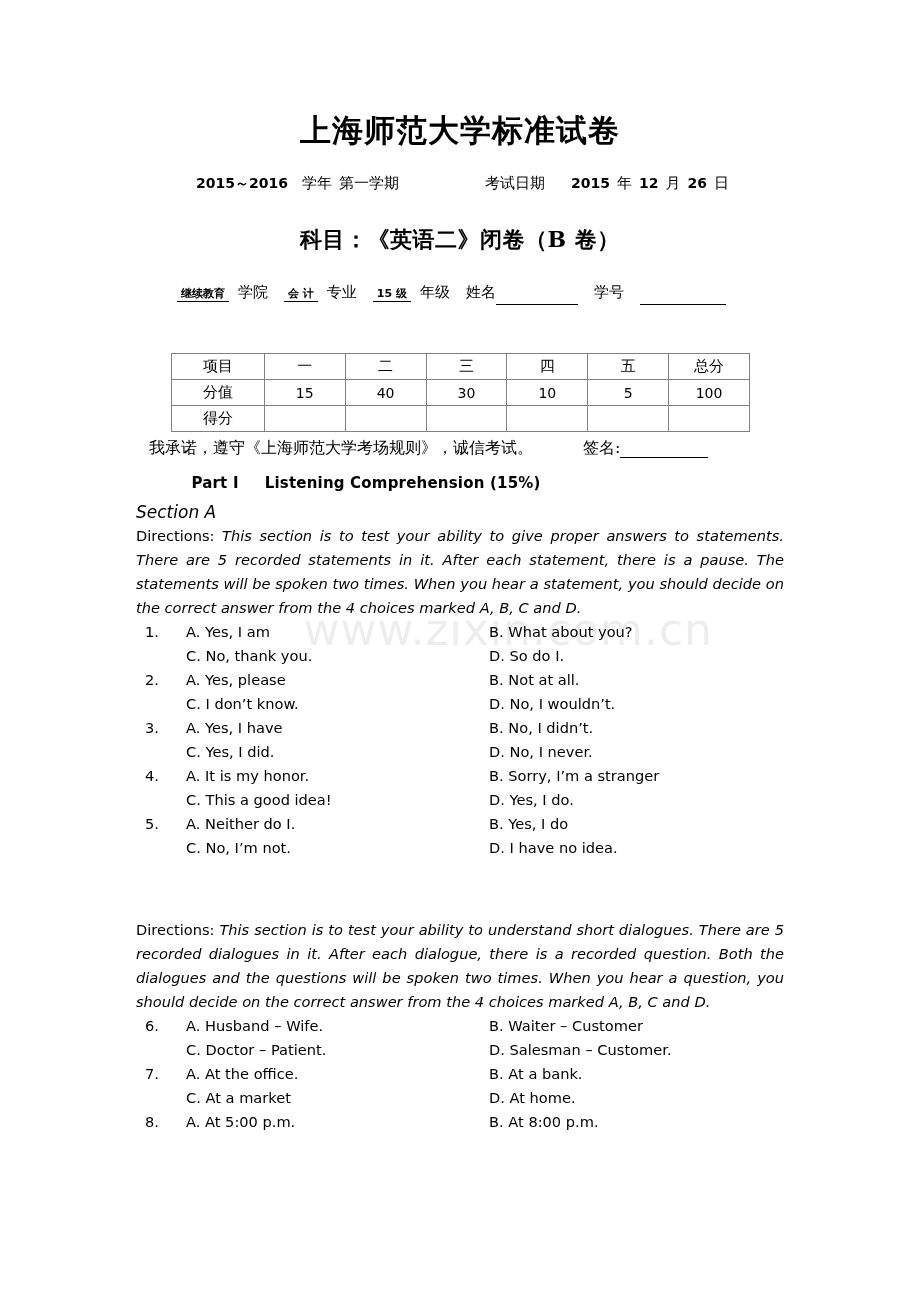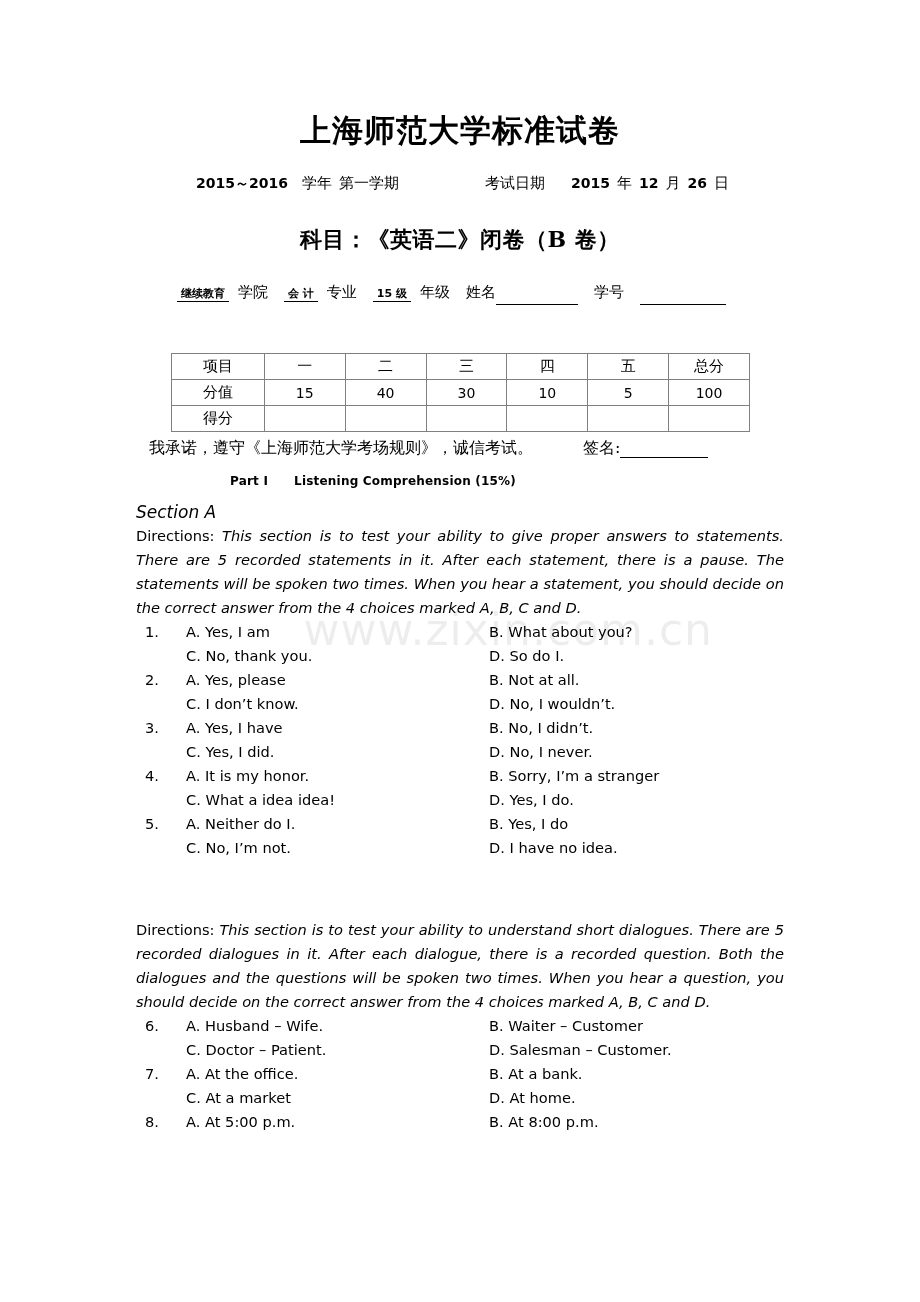--- a/index.html
+++ b/index.html
@@ -152,26 +152,26 @@
     display: inline-block;
     width: 88px;
     border-bottom: 1.6px solid #000;
     vertical-align: bottom;
     margin-bottom: 2px;
   }
 
   
   .part-heading {
     position: absolute;
-    left: 7px;
+    left: 0;
     top: 474px;
     width: 732px;
     text-align: center;
     font-family: "DejaVu Sans", sans-serif;
-    font-size: 12px;
+    font-size: 15px;
     font-weight: bold;
     letter-spacing: 0.2px;
   }
   .part-heading .mid { display: inline-block; width: 26px; }
 
   .content {
     position: absolute;
     left: 136px;
     top: 500px;
     width: 648px;
@@ -335,21 +335,21 @@
           <span class="opt-right">D. No, I never.</span>
         </div>
       </li>
       <li>
         <div class="qrow">
           <span class="qnum">4.</span>
           <span class="opt-left">A. It is my honor.</span>
           <span class="opt-right">B. Sorry, I’m a stranger</span>
         </div>
         <div class="qrow">
-          <span class="opt-left">C. What a idea idea!</span>
+          <span class="opt-left">C. This a good idea!</span>
           <span class="opt-right">D. Yes, I do.</span>
         </div>
       </li>
       <li>
         <div class="qrow">
           <span class="qnum">5.</span>
           <span class="opt-left">A. Neither do I.</span>
           <span class="opt-right">B. Yes, I do</span>
         </div>
         <div class="qrow">

